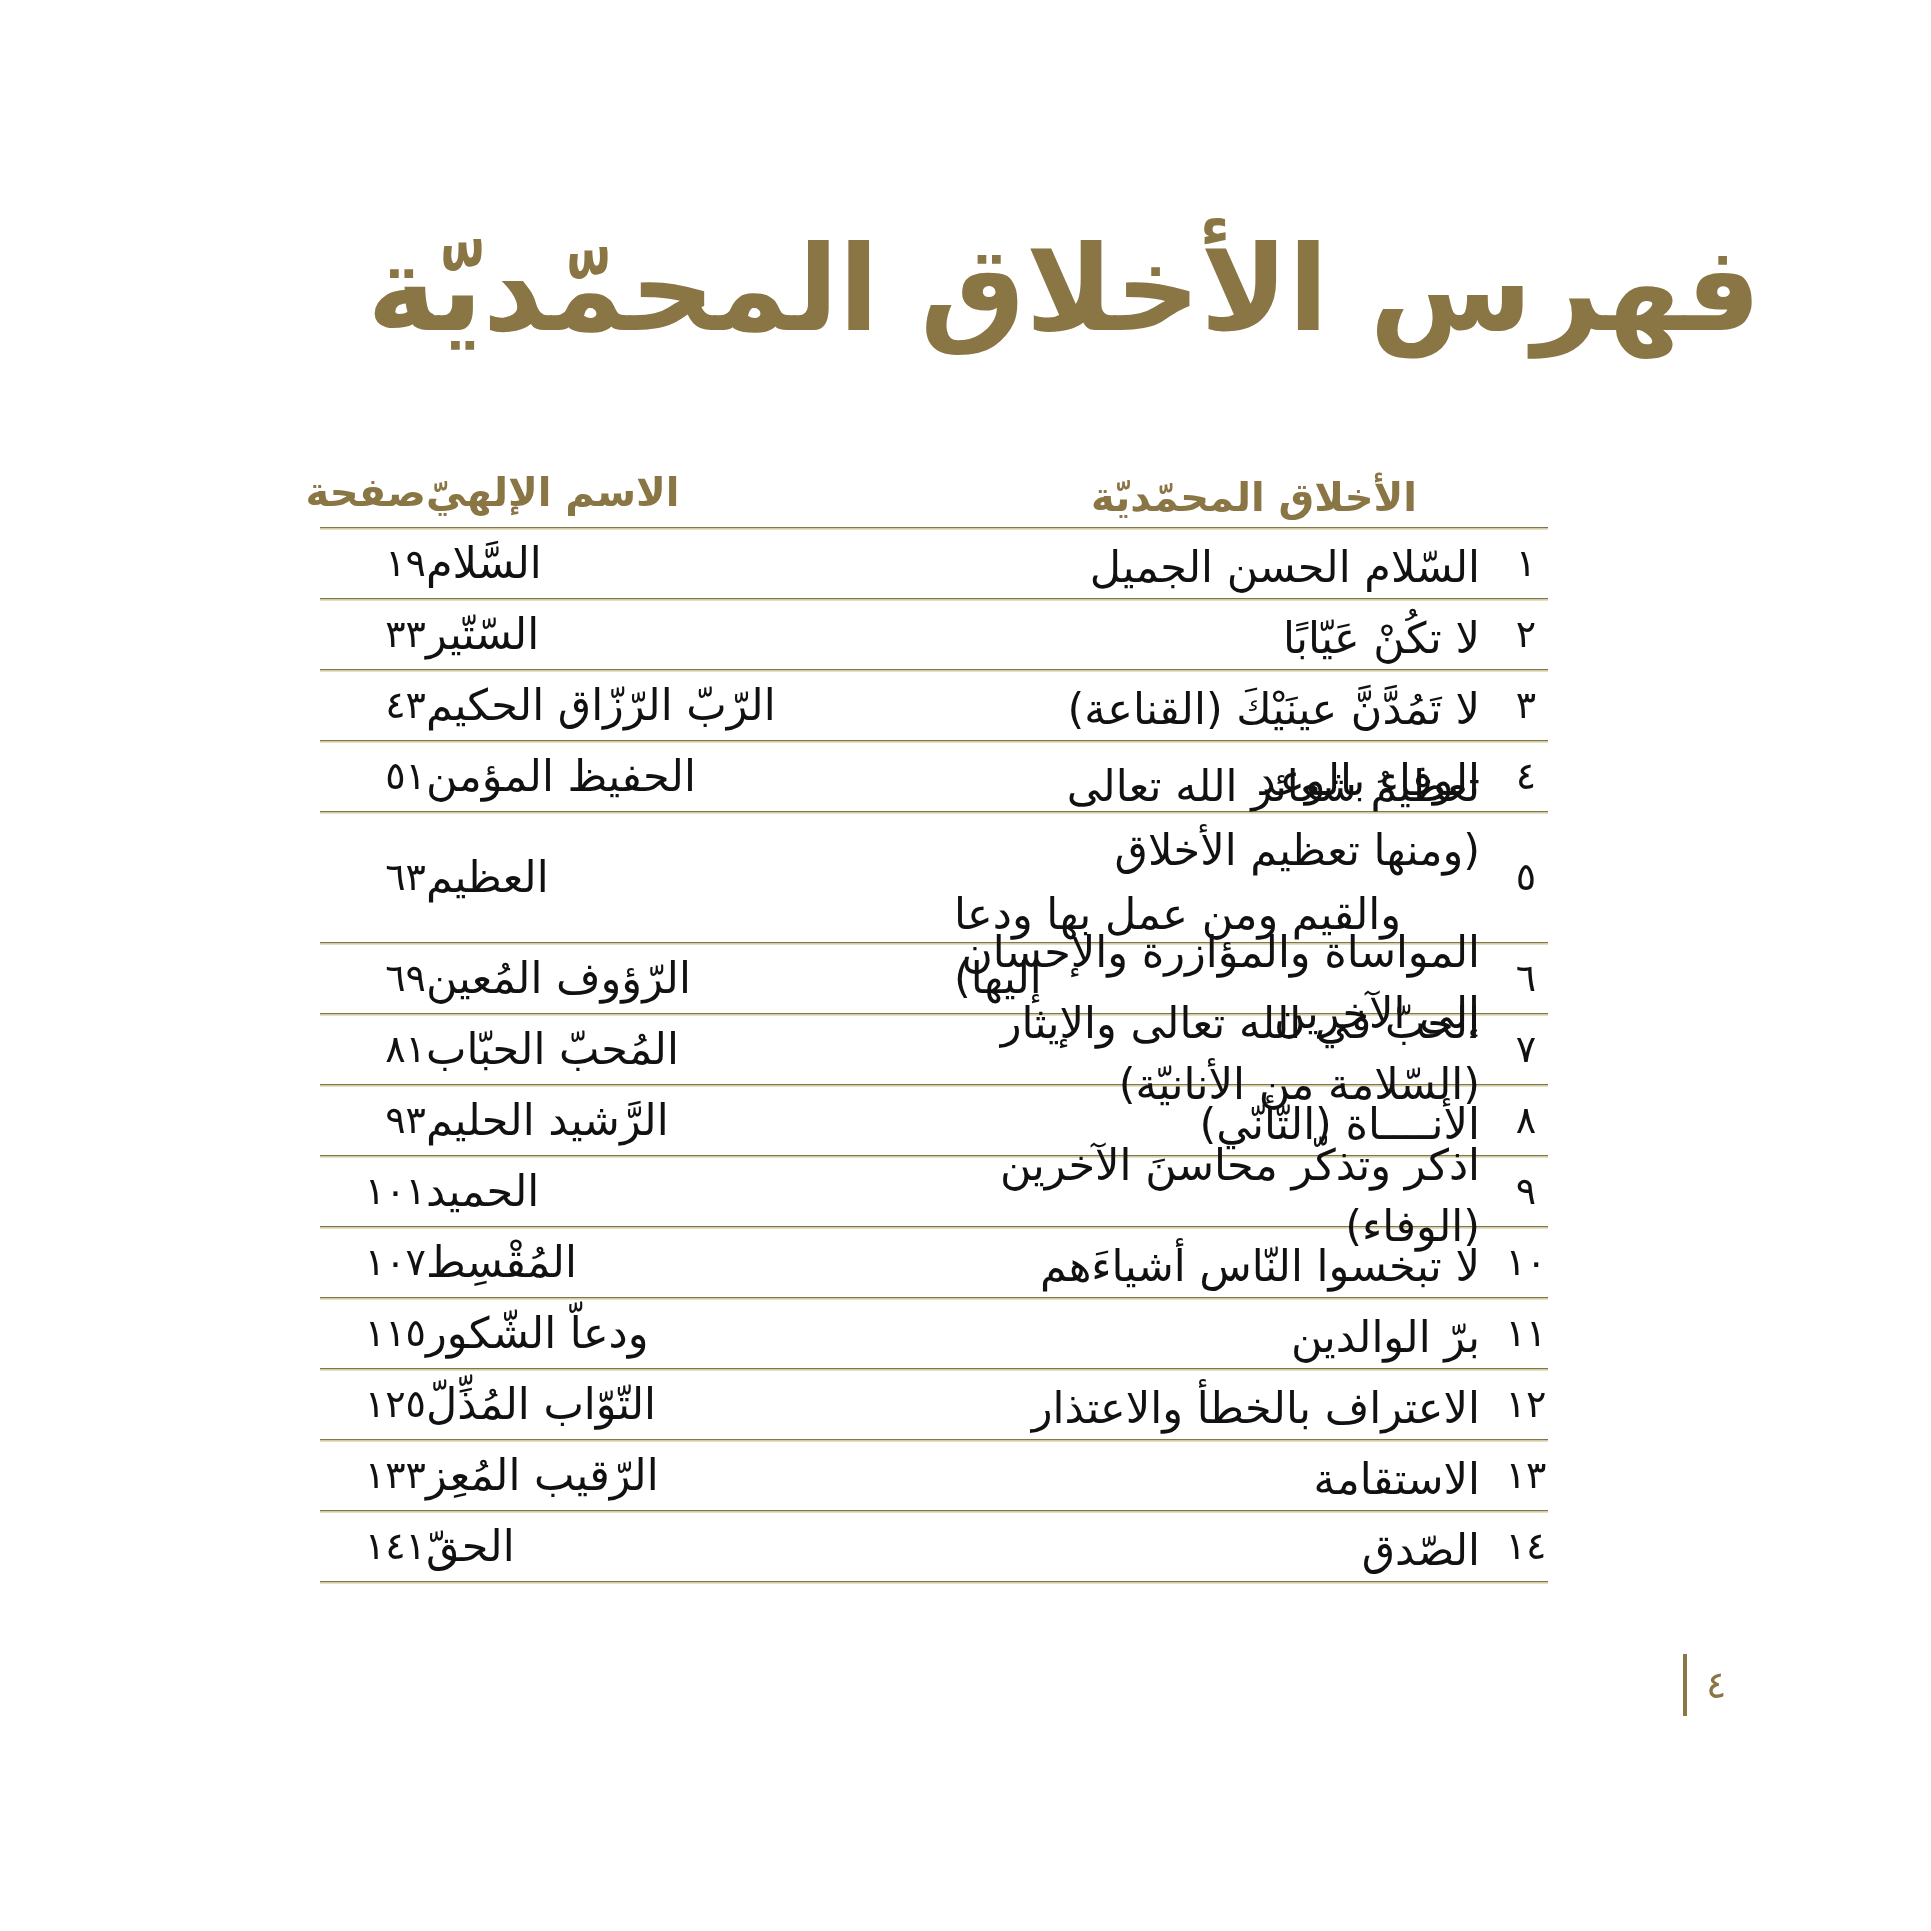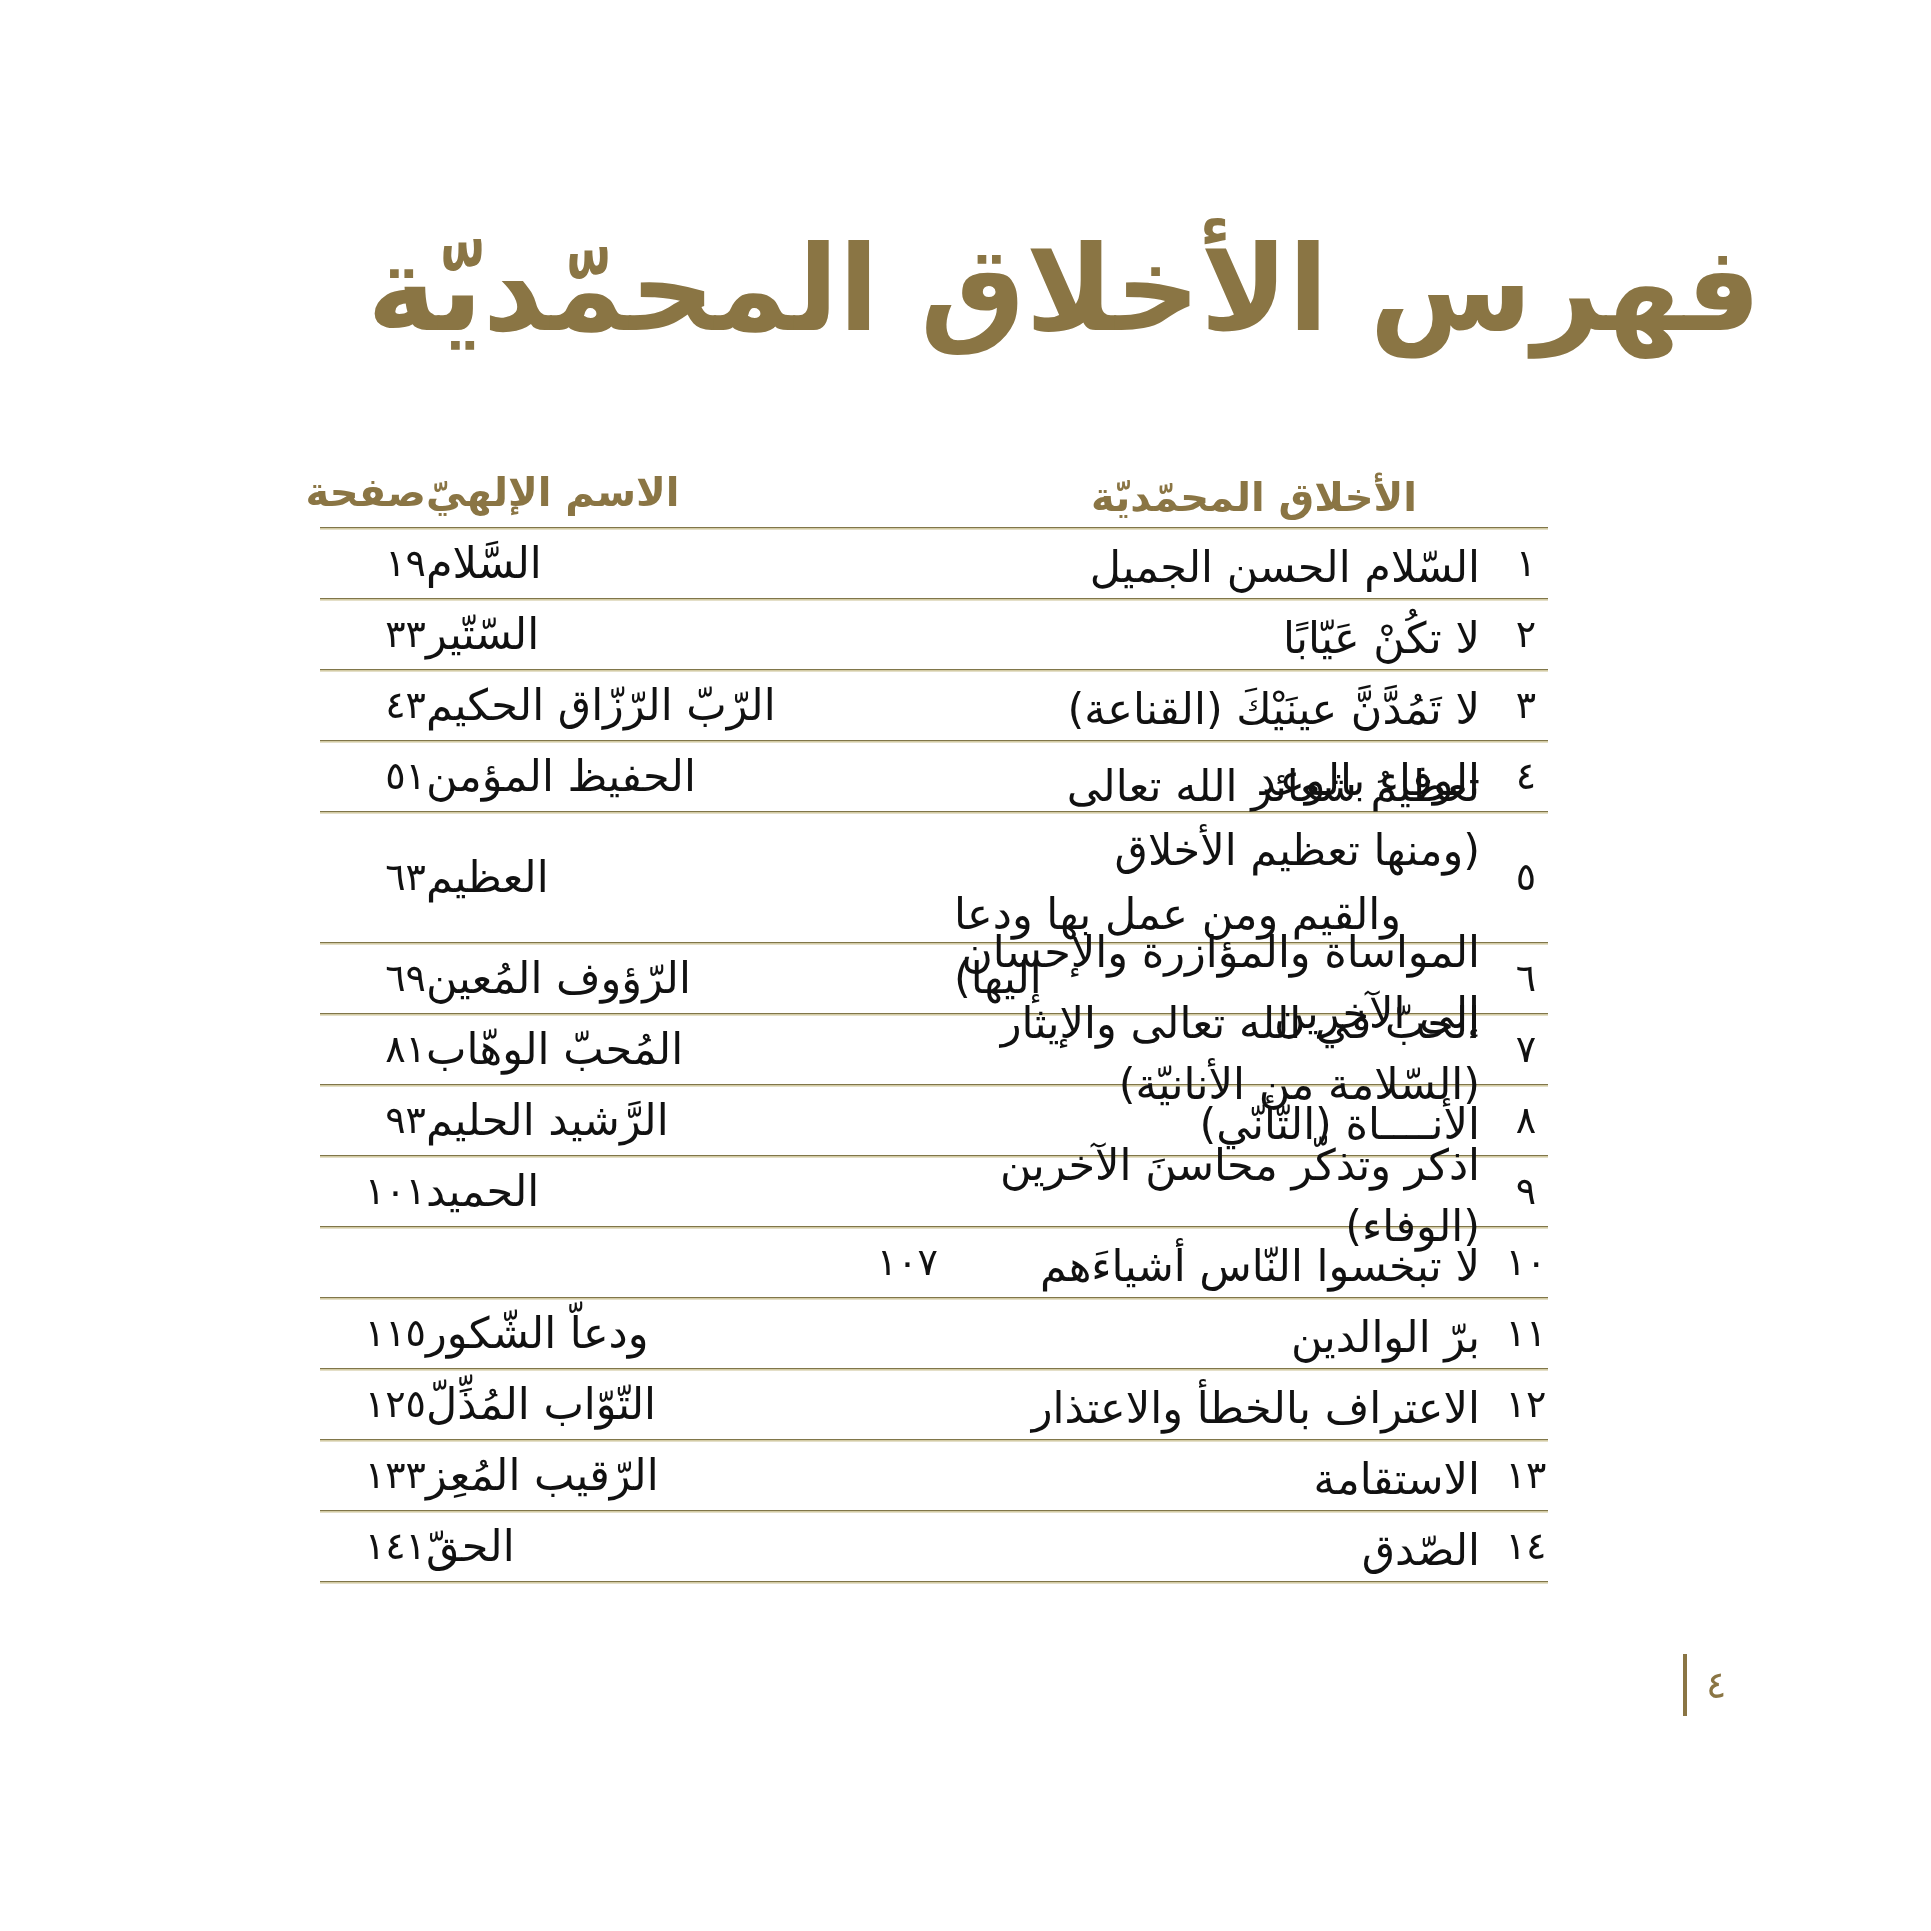--- a/index.html
+++ b/index.html
@@ -149,38 +149,39 @@
         </div>
         <div class="t-row">
           <div class="c-num">٦</div>
           <div class="c-ethics">المواساة والمؤازرة والإحسان إلى الآخرين</div>
           <div class="c-divine">الرّؤوف المُعين</div>
           <div class="c-page">٦٩</div>
         </div>
         <div class="t-row">
           <div class="c-num">٧</div>
           <div class="c-ethics">الحبّ في الله تعالى والإيثار (السّلامة من الأنانيّة)</div>
-          <div class="c-divine">المُحبّ الوهّاب</div>
+          <div class="c-divine">المُحبّ الحبّاب</div>
           <div class="c-page">٨١</div>
         </div>
         <div class="t-row">
           <div class="c-num">٨</div>
           <div class="c-ethics">الأنــــاة (التّأنّي)</div>
           <div class="c-divine">الرَّشيد الحليم</div>
           <div class="c-page">٩٣</div>
         </div>
         <div class="t-row">
           <div class="c-num">٩</div>
           <div class="c-ethics">اذكر وتذكّر محاسنَ الآخرين (الوفاء)</div>
           <div class="c-divine">الحميد</div>
           <div class="c-page">١٠١</div>
         </div>
         <div class="t-row">
           <div class="c-num">١٠</div>
           <div class="c-ethics">لا تبخسوا النّاس أشياءَهم</div>
+          <div class="c-divine">المُقْسِط</div>
           <div class="c-page">١٠٧</div>
         </div>
         <div class="t-row">
           <div class="c-num">١١</div>
           <div class="c-ethics">برّ الوالدين</div>
           <div class="c-divine">ودعاّ الشّكور</div>
           <div class="c-page">١١٥</div>
         </div>
         <div class="t-row">
           <div class="c-num">١٢</div>

